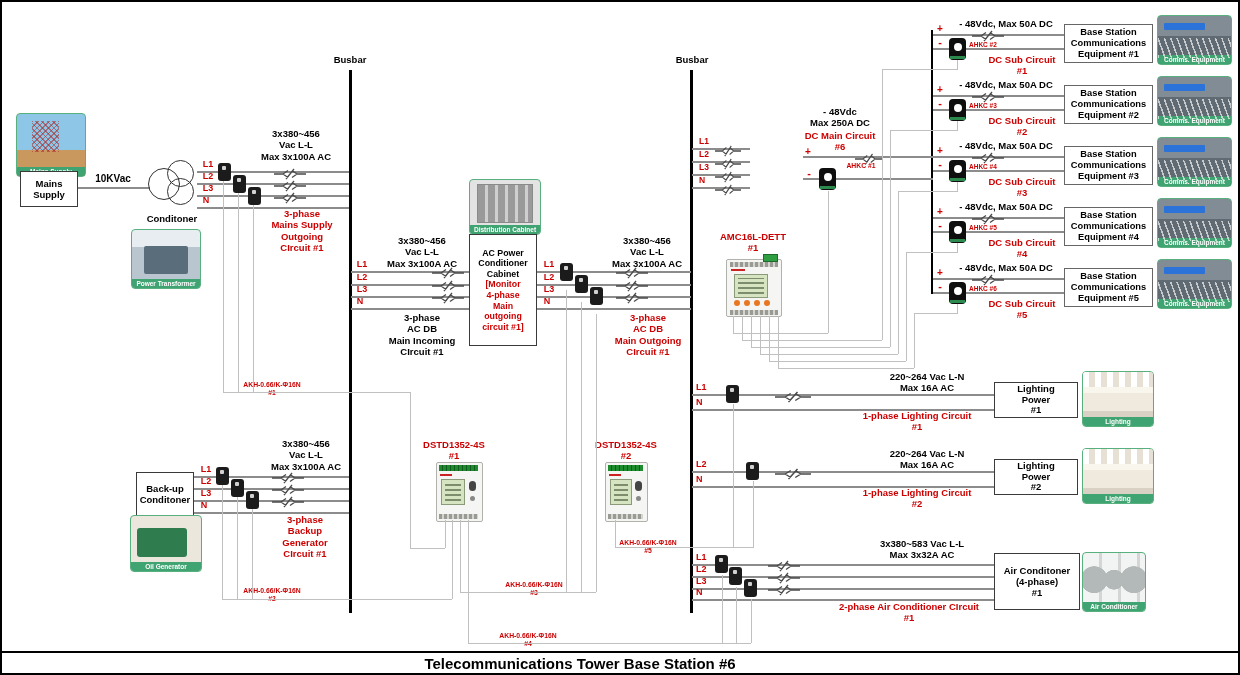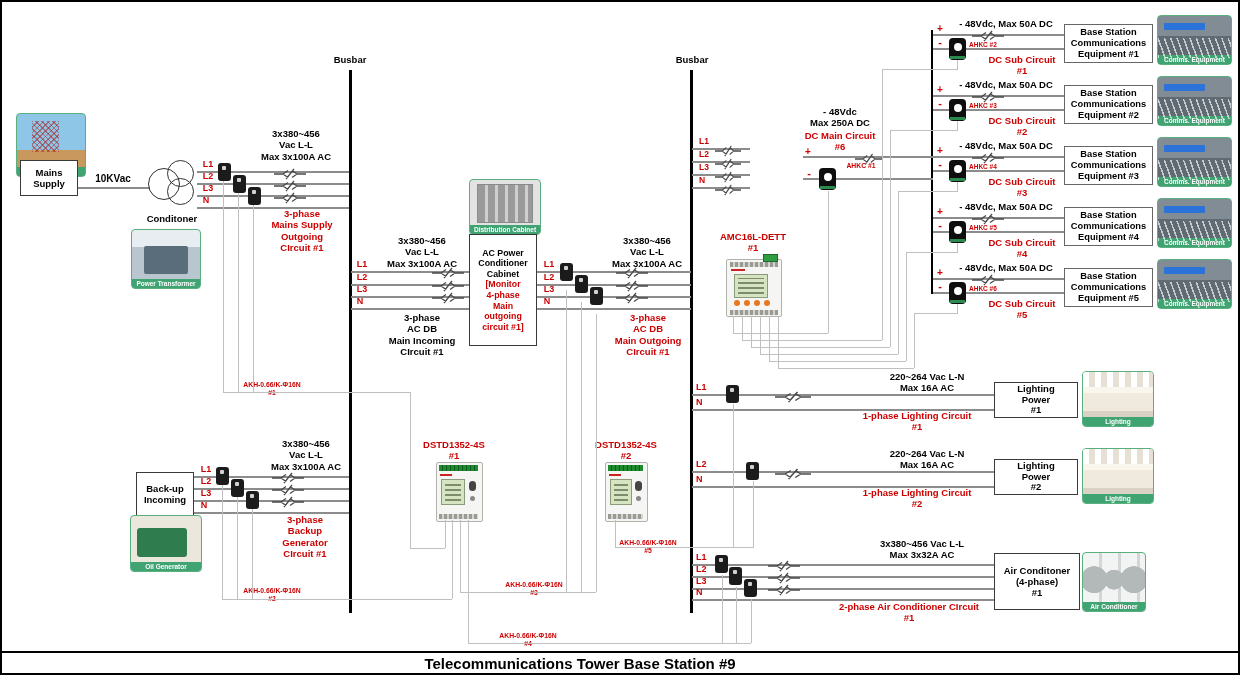--- a/index.html
+++ b/index.html
@@ -67,21 +67,21 @@
 
   <div class="busv" style="left:347px;top:68px;height:543px"></div>
   <div class="lbl" style="left:325px;top:52px;width:46px;font-size:9.5px">Busbar</div>
   <div class="busv" style="left:688px;top:68px;height:543px"></div>
   <div class="lbl" style="left:667px;top:52px;width:46px;font-size:9.5px">Busbar</div>
   <div class="busv" style="left:929px;top:28px;height:264px;width:2px"></div>
 
   <div class="photo ph-mains" style="left:14px;top:111px;width:68px;height:62px">
     <div class="cap">Mains Supply</div>
   </div>
-  <div class="box" style="left:18px;top:158px;width:58px;height:36px;font-size:9.5px">Mains
+  <div class="box" style="left:18px;top:169px;width:58px;height:36px;font-size:9.5px">Mains
 Supply</div>
   <div class="wh" style="left:76px;top:185px;width:72px"></div>
   <div class="lbl" style="left:82px;top:171px;width:58px;font-size:10px">10KVac</div>
   <div class="tc" style="left:146px;top:166px;width:32px;height:32px"></div>
   <div class="tc" style="left:165px;top:158px;width:27px;height:27px"></div>
   <div class="tc" style="left:165px;top:176px;width:27px;height:27px"></div>
   <div class="lbl" style="left:128px;top:211px;width:84px;font-size:9.5px">Conditoner</div>
   <div class="photo ph-transformer" style="left:129px;top:227px;width:68px;height:58px">
     <div class="cap">Power Transformer</div>
   </div>
@@ -377,33 +377,33 @@
   <div class="ct" style="left:742px;top:577px"></div>
   <div class="sw" style="left:766px;top:556px"><svg viewBox="0 0 32 12" width="100%" height="100%" preserveAspectRatio="none">
         <path d="M0 6 H9 M9 6 L14 2.5 M9 6 L14 9.5 M23 6 L18 2.5 M23 6 L18 9.5 M23 6 H32 M12 11 L20 1" fill="none" stroke="#4a4a4a" stroke-width="1.3"></path>
       </svg></div>
   <div class="sw" style="left:766px;top:568px"><svg viewBox="0 0 32 12" width="100%" height="100%" preserveAspectRatio="none">
         <path d="M0 6 H9 M9 6 L14 2.5 M9 6 L14 9.5 M23 6 L18 2.5 M23 6 L18 9.5 M23 6 H32 M12 11 L20 1" fill="none" stroke="#4a4a4a" stroke-width="1.3"></path>
       </svg></div>
   <div class="sw" style="left:766px;top:580px"><svg viewBox="0 0 32 12" width="100%" height="100%" preserveAspectRatio="none">
         <path d="M0 6 H9 M9 6 L14 2.5 M9 6 L14 9.5 M23 6 L18 2.5 M23 6 L18 9.5 M23 6 H32 M12 11 L20 1" fill="none" stroke="#4a4a4a" stroke-width="1.3"></path>
       </svg></div>
-  <div class="lbl" style="left:852px;top:536px;width:136px;font-size:9.5px">3x380~456 Vac L-L
+  <div class="lbl" style="left:852px;top:536px;width:136px;font-size:9.5px">3x380~583 Vac L-L
 Max 3x32A AC</div>
   <div class="lbl red" style="left:818px;top:599px;width:178px;font-size:9.5px">2-phase Air Conditioner CIrcuit
 #1</div>
   <div class="box" style="left:992px;top:551px;width:86px;height:57px;font-size:9.5px;line-height:11px">Air Conditoner
 (4-phase)
 #1</div>
   <div class="photo ph-ac" style="left:1080px;top:550px;width:62px;height:58px">
     <div class="cap">Air Conditioner</div>
   </div>
 
   <div class="box" style="left:134px;top:470px;width:58px;height:44px;font-size:9.5px">Back-up
-Incoming</div>
+Conditoner</div>
   <div class="wh" style="left:192px;top:474px;width:155px"></div>
   <div class="wh" style="left:192px;top:486px;width:155px"></div>
   <div class="wh" style="left:192px;top:498px;width:155px"></div>
   <div class="wh" style="left:192px;top:510px;width:155px"></div>
   <div class="lbl red" style="left:195px;top:462px;width:18px;font-size:9px">L1</div>
   <div class="lbl red" style="left:195px;top:474px;width:18px;font-size:9px">L2</div>
   <div class="lbl red" style="left:195px;top:486px;width:18px;font-size:9px">L3</div>
   <div class="lbl red" style="left:195px;top:498px;width:14px;font-size:9px">N</div>
   <div class="ct" style="left:214px;top:465px"></div>
   <div class="ct" style="left:229px;top:477px"></div>
@@ -507,14 +507,14 @@
   <div class="rv" style="left:904px;top:250px;height:109px"></div>
   <div class="rh" style="left:904px;top:250px;width:52px"></div>
   <div class="rv" style="left:955px;top:241px;height:9px"></div>
   <div class="rv" style="left:776px;top:314px;height:52px"></div>
   <div class="rh" style="left:776px;top:366px;width:136px"></div>
   <div class="rv" style="left:912px;top:311px;height:55px"></div>
   <div class="rh" style="left:912px;top:311px;width:44px"></div>
   <div class="rv" style="left:955px;top:302px;height:9px"></div>
 
   <div class="title-line" style="top:649px"></div>
-  <div class="frame-title">Telecommunications Tower Base Station #9</div>
+  <div class="frame-title">Telecommunications Tower Base Station #6</div>
 </div>
 
 </body></html>

